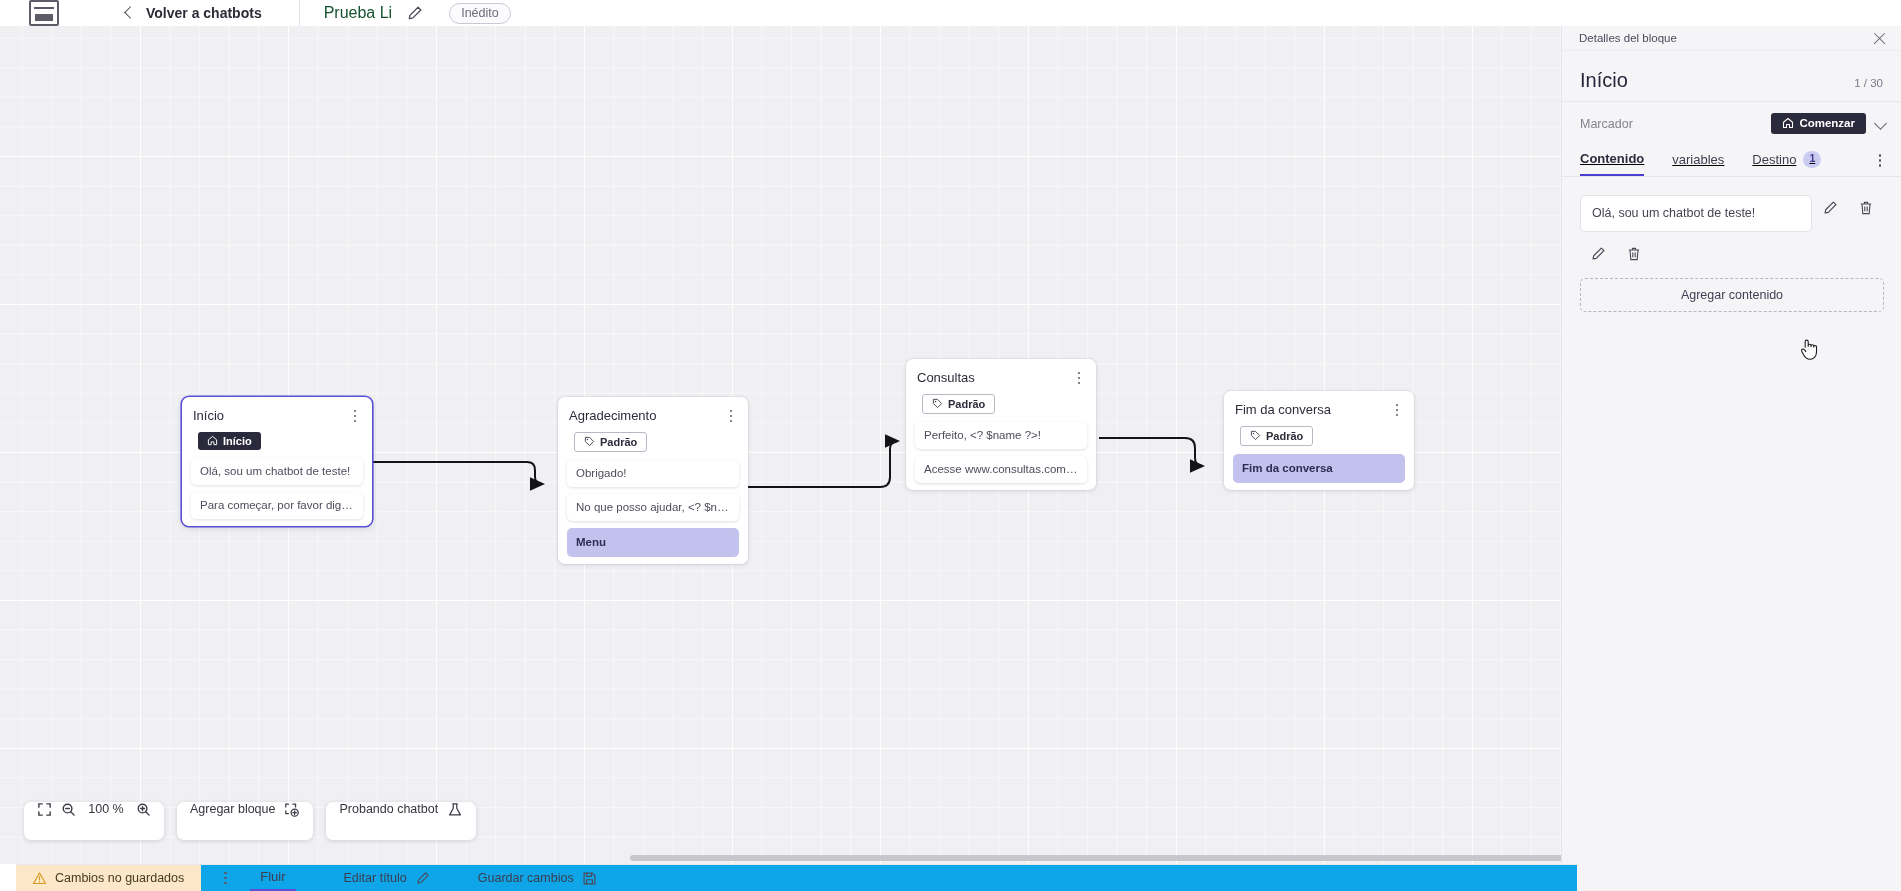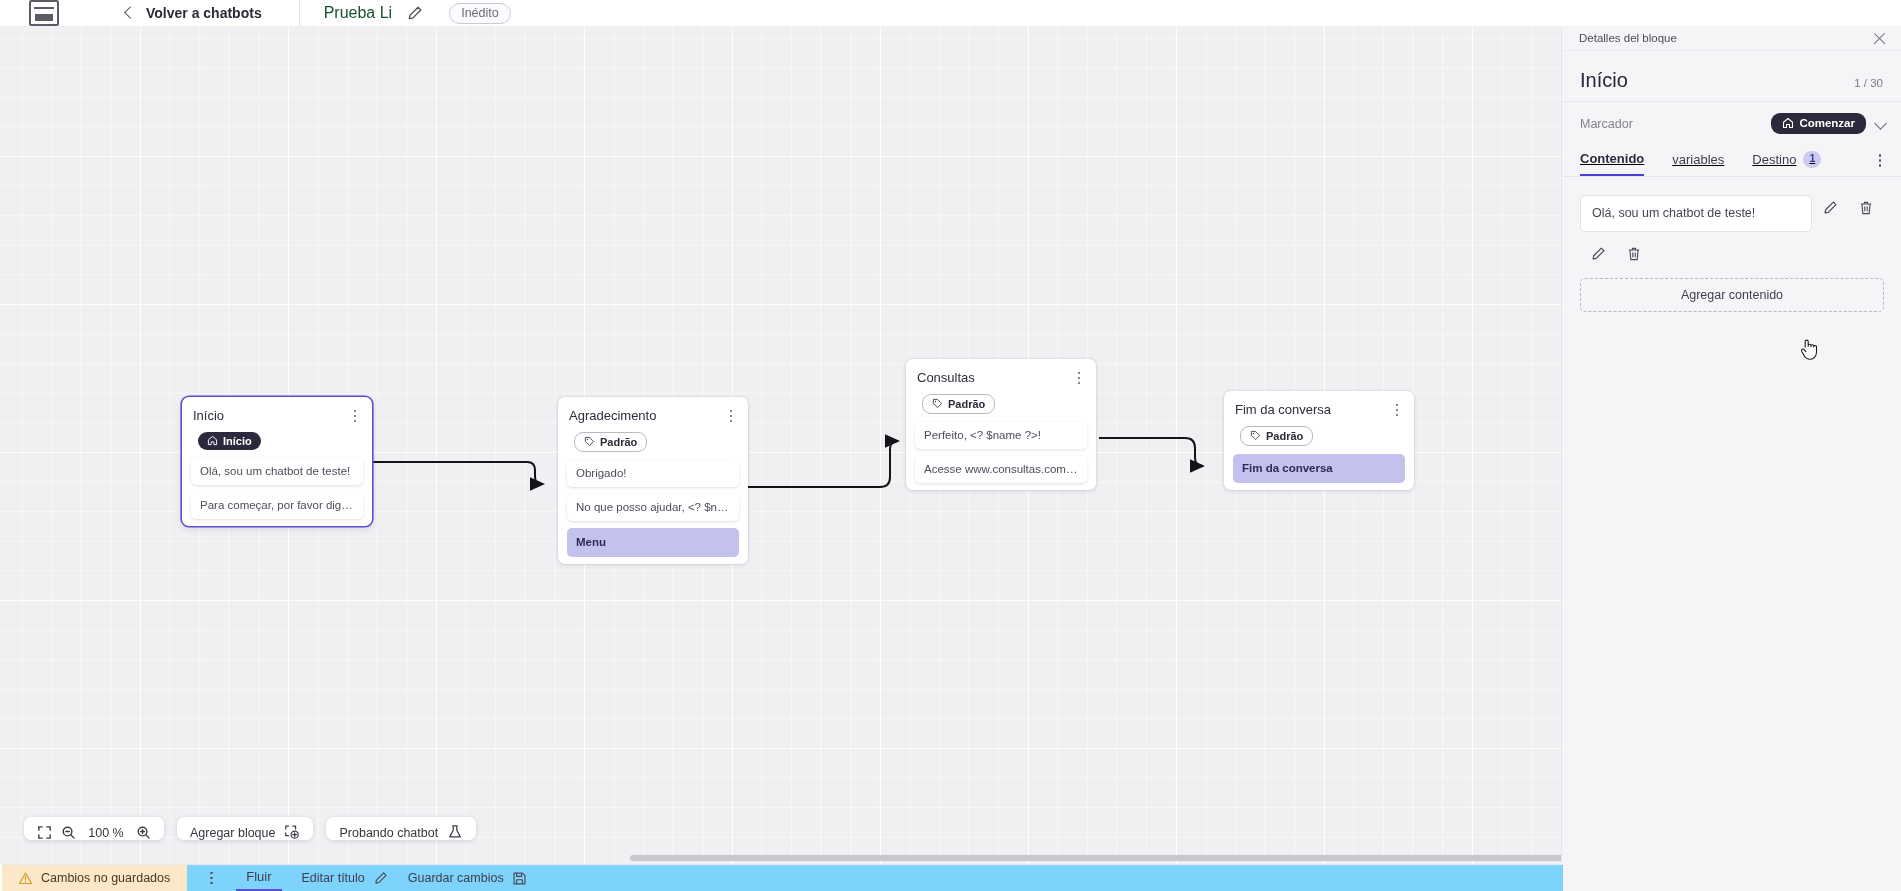--- a/index.html
+++ b/index.html
@@ -89,21 +89,21 @@
   .node-title { font-size: 13px; color: #2c2c3a; line-height: 1.2; }
   .kebab {
     width: 14px; height: 16px; display: flex; flex-direction: column;
     align-items: center; justify-content: center; gap: 2.5px; cursor: pointer;
     flex: 0 0 auto;
   }
   .kebab i { width: 2.6px; height: 2.6px; border-radius: 50%; background: #5a5a68; display:block; }
   .chip-row { padding: 8px 16px 6px; }
   .chip {
     display: inline-flex; align-items: center; gap: 5px;
-    border-radius: 9px; font-size: 11px; padding: 2.5px 9px 3px;
+    border-radius: 3px; font-size: 11px; padding: 2.5px 9px 3px;
     white-space: nowrap;
   }
   .chip-dark { background: #2a2a3c; color: #ffffff; font-weight: bold; }
   .chip-outline { background: #ffffff; color: #2c2c3a; border: 1px solid #b9b9c6; font-weight: bold; }
   .chip svg { display: block; }
   .node-body { padding: 2px 9px 0; display: flex; flex-direction: column; gap: 7px; }
   .msg {
     background: #ffffff; border-radius: 5px; padding: 7px 9px 8px;
     font-size: 11.5px; color: #4d4d5c;
     box-shadow: 0 1px 3px rgba(30,30,60,0.14);
@@ -111,55 +111,55 @@
   }
   .msg-purple {
     background: #c3c2ef; color: #2c2c55; font-weight: bold;
     border-radius: 5px; padding: 8px 9px 9px; font-size: 11.5px;
     white-space: nowrap; overflow: hidden; text-overflow: ellipsis;
   }
 
   
   .float-bar { position: absolute; left: 24px; bottom: 24px; display: flex; gap: 13px; z-index: 12; }
   .pill {
-    background: #ffffff; border-radius: 7px; height: 23px;
+    background: #ffffff; border-radius: 7px; height: 38px;
     box-shadow: 0 1px 4px rgba(30,30,60,0.16);
-    display: flex; align-items: flex-end; padding: 0 13px; gap: 9px;
+    display: flex; align-items: flex-start; padding: 0 13px; gap: 9px;
     font-size: 12.5px; color: #35353f; cursor: pointer; white-space: nowrap;
   }
   .icon-btn { display: flex; align-items: center; justify-content: center; cursor: pointer; }
   .zoom-val { font-size: 12.5px; color: #35353f; min-width: 42px; text-align: center; }
 
   
   .h-scroll {
     position: absolute; left: 0; bottom: 0; width: 1561px; height: 11px; z-index: 11;
   }
   .h-scroll-thumb {
     position: absolute; left: 630px; top: 2px; width: 1065px; height: 6px;
     background: #c7c7cd; border-radius: 3px;
   }
 
   
   .bottombar {
-    position: absolute; left: 2px; bottom: 0; width: 1561px; height: 27px;
-    background: #7dd3fc; display: flex; align-items: center;
+    position: absolute; left: 16px; bottom: 0; width: 1561px; height: 27px;
+    background: #0ea5e9; display: flex; align-items: center;
     border-top: 1px solid #e6e6ec; z-index: 30;
   }
   .unsaved {
     height: 27px; background: #fce8c8; display: flex; align-items: center;
     gap: 8px; padding: 0 17px 0 16px; font-size: 12.5px; color: #453a22;
     white-space: nowrap;
   }
   .bb-kebab { margin-left: 17px; }
   .bb-tab {
     margin-left: 18px; font-size: 13px; color: #3d3d4c; padding: 4px 10px 5px;
     border-bottom: 2px solid #5b4fd6; cursor: pointer; white-space: nowrap;
   }
   .bb-item {
-    margin-left: 20px; font-size: 12.5px; color: #3d3d4c; display: flex;
+    margin-left: 48px; font-size: 12.5px; color: #3d3d4c; display: flex;
     align-items: center; gap: 8px; cursor: pointer; white-space: nowrap;
   }
 
   
   .right-panel {
     position: absolute; right: 0; top: 0; width: 340px; height: 891px;
     background: #f5f5f8; border-left: 1px solid #e4e4ea;
     display: flex; flex-direction: column;
   }
   .rp-tabs {

